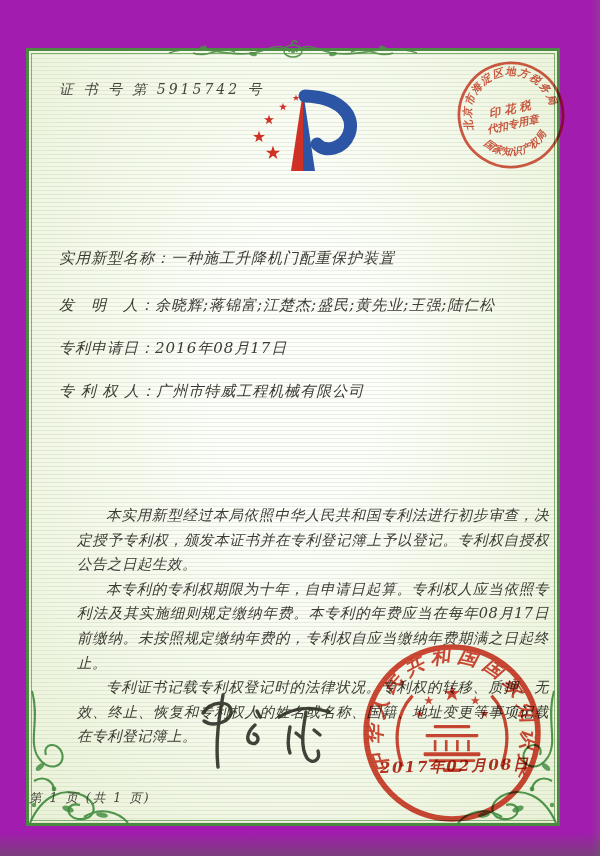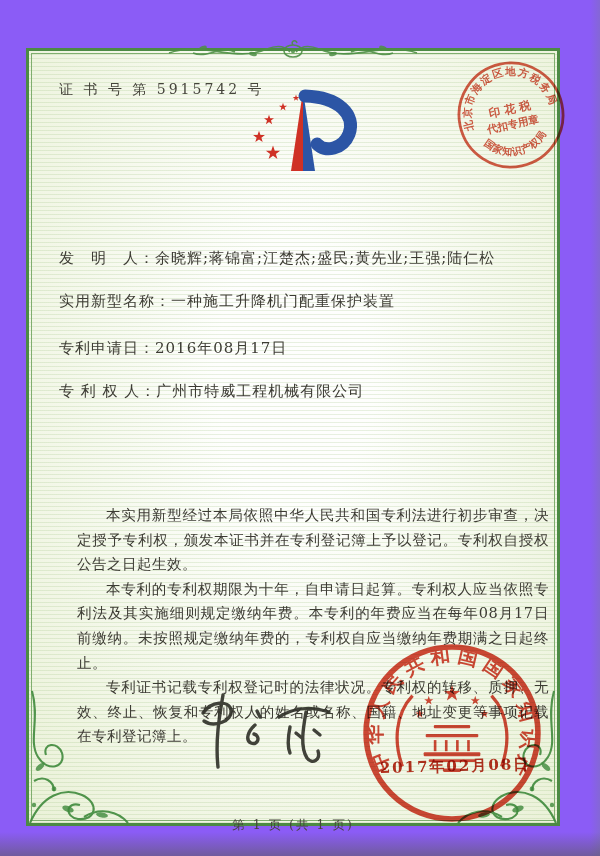--- a/index.html
+++ b/index.html
@@ -1,17 +1,17 @@
 <!DOCTYPE html>
 <html><head>
 <meta charset="utf-8">
 <style>
   html,body{margin:0;padding:0;width:600px;height:856px;overflow:hidden;
     background:#d8d8d2;font-family:"DejaVu Serif","Liberation Serif",serif;}
-  .paper{position:absolute;inset:0;background:#8b5cf6;}
+  .paper{position:absolute;inset:0;background:#a21caf;font-style:italic;}
   .paper-edge-right{position:absolute;top:0;right:0;width:10px;height:100%;
     background:linear-gradient(90deg,rgba(0,0,0,0),rgba(110,140,100,.22));}
   .bottom-shadow{position:absolute;left:0;bottom:0;width:100%;height:24px;
     background:linear-gradient(rgba(0,0,0,0),rgba(90,90,84,.55));}
   .frame{position:absolute;left:26px;top:48px;width:528px;height:772px;
     border:3px solid #4c8a44;
     background:
       repeating-linear-gradient(0deg,rgba(150,190,120,.22) 0 1px,rgba(0,0,0,0) 1px 4px),
       radial-gradient(ellipse at 50% 42%,rgba(255,255,255,.9) 20%,rgba(225,236,200,.55) 100%),
       #f6f8ec;}
@@ -29,21 +29,21 @@
   .officer{position:absolute;left:60px;top:662px;font-size:16.5px;letter-spacing:3px;
     color:#35342d;line-height:32px;}
   .signature{position:absolute;left:158px;top:636px;width:170px;height:95px;}
   .seal{position:absolute;left:333px;top:592px;width:180px;height:180px;
     mix-blend-mode:multiply;opacity:.93;}
   .seal-date{position:absolute;left:316px;top:706px;width:220px;text-align:center;
     color:#bb3120;font-size:15px;letter-spacing:2px;transform:rotate(-1.5deg);
     font-weight:bold;mix-blend-mode:multiply;}
   .tax-stamp{position:absolute;left:424px;top:6px;width:116px;height:116px;
     mix-blend-mode:multiply;opacity:.88;}
-  .footer{position:absolute;left:0;top:766px;width:100%;text-align:center;
+  .footer{position:absolute;left:0;top:739px;width:100%;text-align:left;
     font-size:12.5px;letter-spacing:2px;color:#45443b;}
   .ornament{position:absolute;pointer-events:none;}
   .orn-top{left:50%;top:-14px;transform:translateX(-50%);}
   .orn-bl{left:-5px;bottom:-6px;}
   .orn-br{right:-5px;bottom:-6px;transform:scaleX(-1);}
 </style>
 </head>
 <body>
 
 <div class="paper">
@@ -113,25 +113,25 @@
         <use href="#star" transform="translate(34,68) scale(1.5)"></use>
         <use href="#star" transform="translate(20,52) scale(1.25)"></use>
         <use href="#star" transform="translate(30,35) scale(1.05)"></use>
         <use href="#star" transform="translate(44,22) scale(0.85)"></use>
         <use href="#star" transform="translate(57,13) scale(0.7)"></use>
       </g>
     </svg>
 
 
     <div class="fields">
+      <div class="field-row first">
+        <span>实用新型名称：</span><span>一种施工升降机门配重保护装置</span>
+      </div>
       <div class="field-row">
         <span>发　明　人：</span><span>余晓辉;蒋锦富;江楚杰;盛民;黄先业;王强;陆仁松</span>
-      </div>
-      <div class="field-row first">
-        <span>实用新型名称：</span><span>一种施工升降机门配重保护装置</span>
       </div>
       <div class="field-row">
         <span>专利申请日：</span><span>2016年08月17日</span>
       </div>
       <div class="field-row">
         <span>专 利 权 人：</span><span>广州市特威工程机械有限公司</span>
       </div>
     </div>
 
     <div class="paragraphs">

